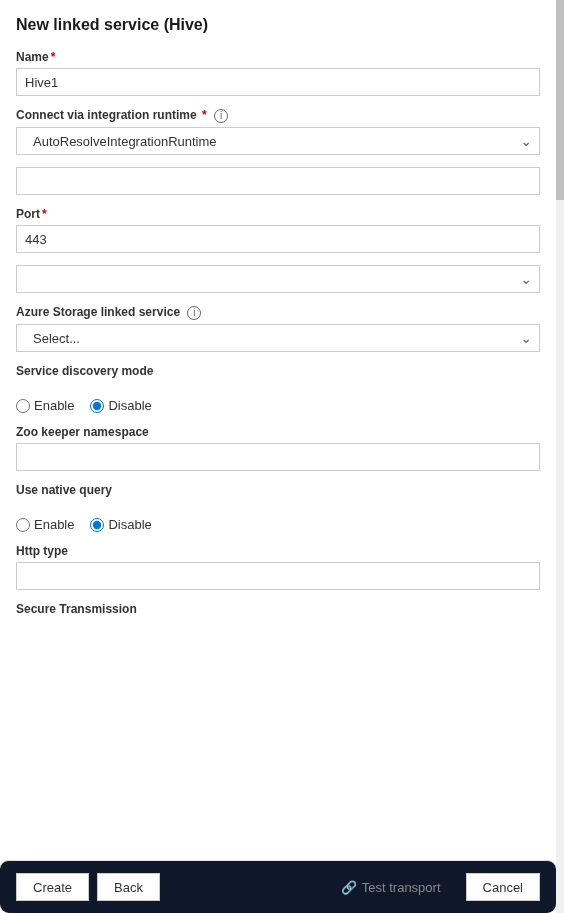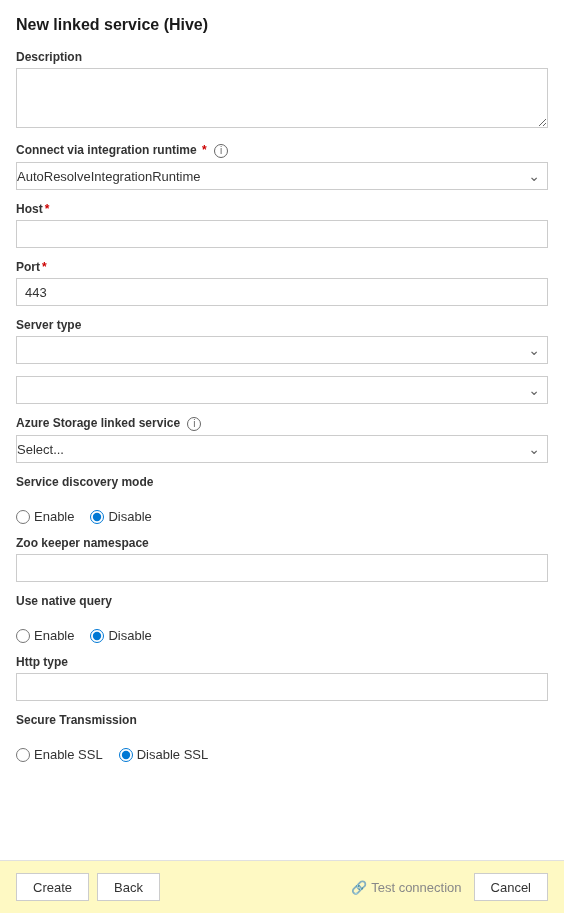--- a/index.html
+++ b/index.html
@@ -9,21 +9,21 @@
       background: #fff;
       color: #333;
       width: 564px;
       height: 913px;
       overflow: hidden;
       display: flex;
       flex-direction: column;
     }
     .page-container {
       display: flex;
-      flex-direction: column;
+      flex-direction: row;
       height: 100%;
     }
     .main-content {
       flex: 1;
       display: flex;
       flex-direction: column;
       overflow: hidden;
     }
     .scrollable-area {
       flex: 1;
@@ -91,21 +91,21 @@
       font-size: 13px;
       color: #333;
       background: #fff;
       resize: vertical;
       outline: none;
     }
     .form-select {
       width: 100%;
       height: 28px;
       border: 1px solid #ccc;
-      padding: 4px 0;
+      padding: 4px 16px;
       font-size: 13px;
       color: #333;
       background: #fff;
       appearance: none;
       -webkit-appearance: none;
       cursor: pointer;
       outline: none;
     }
     .select-wrapper {
       position: relative;
@@ -141,21 +141,22 @@
     .radio-label {
       font-size: 13px;
       color: #333;
     }
     .footer {
       display: flex;
       align-items: center;
       gap: 8px;
       padding: 12px 16px;
       border-top: 1px solid #e0e0e0;
-      background: #fef9c3;
+      background: #0f172a;
+      border-radius: 9px;
     }
     .btn {
       height: 28px;
       padding: 0 16px;
       font-size: 13px;
       cursor: pointer;
       border: 1px solid #ccc;
       background: #fff;
       color: #333;
     }
@@ -189,61 +190,52 @@
   </style>
 </head>
 <body>
 
 <div class="page-container">
   <div class="main-content">
     <div class="scrollable-area">
 
       <div class="page-title">New linked service (Hive)</div>
 
-
-      <div class="form-group">
-        <label class="form-label">Description</label>
-        <textarea class="form-textarea" style=""></textarea>
-      </div>
+      <div class="form-group">
+        <label class="form-label">
+          <span>Name</span><span class="required">*</span>
+        </label>
+        <input class="form-input" type="text" value="Hive1" style="">
+      </div>
+
 
       <div class="form-group">
         <label class="form-label">
           <span>Connect via integration runtime</span>
           <span class="required">*</span>
           <span class="info-icon">i</span>
         </label>
         <div class="select-wrapper">
           <select class="form-select">
             <option>AutoResolveIntegrationRuntime</option>
           </select>
         </div>
       </div>
 
       <div class="form-group">
-        <label class="form-label">
-          <span>Host</span><span class="required">*</span>
-        </label>
         <input class="form-input" type="text" value="" style="">
       </div>
 
       <div class="form-group">
         <label class="form-label">
           <span>Port</span><span class="required">*</span>
         </label>
         <input class="form-input" type="text" value="443" style="">
       </div>
 
-      <div class="form-group">
-        <label class="form-label">Server type</label>
-        <div class="select-wrapper">
-          <select class="form-select">
-            <option value=""></option>
-          </select>
-        </div>
-      </div>
 
       <div class="form-group">
         <div class="select-wrapper">
           <select class="form-select">
             <option value=""></option>
           </select>
         </div>
       </div>
 
       <div class="form-group">
@@ -294,41 +286,31 @@
         </div>
       </div>
 
       <div class="form-group">
         <label class="form-label">Http type</label>
         <input class="form-input" type="text" value="" style="">
       </div>
 
       <div class="form-group">
         <label class="form-label">Secure Transmission</label>
-        <div class="radio-group">
-          <label class="radio-item">
-            <input type="radio" name="secure_transmission" value="Enable SSL" style="">
-            <span class="radio-label">Enable SSL</span>
-          </label>
-          <label class="radio-item">
-            <input type="radio" name="secure_transmission" value="Disable SSL" checked="" style="">
-            <span class="radio-label">Disable SSL</span>
-          </label>
-        </div>
       </div>
 
     </div>
 
     <div class="footer">
       <button class="btn btn-primary">Create</button>
       <button class="btn">Back</button>
       <button class="btn-test">
         <span style="color:#888;">🔗</span>
-        <span>Test connection</span>
+        <span>Test transport</span>
       </button>
-      <button class="btn" style="margin-left:4px;">Cancel</button>
+      <button class="btn" style="margin-left:17px;">Cancel</button>
     </div>
   </div>
 
   <div class="scrollbar-track">
     <div class="scrollbar-thumb"></div>
   </div>
 </div>
 
 </body></html>

